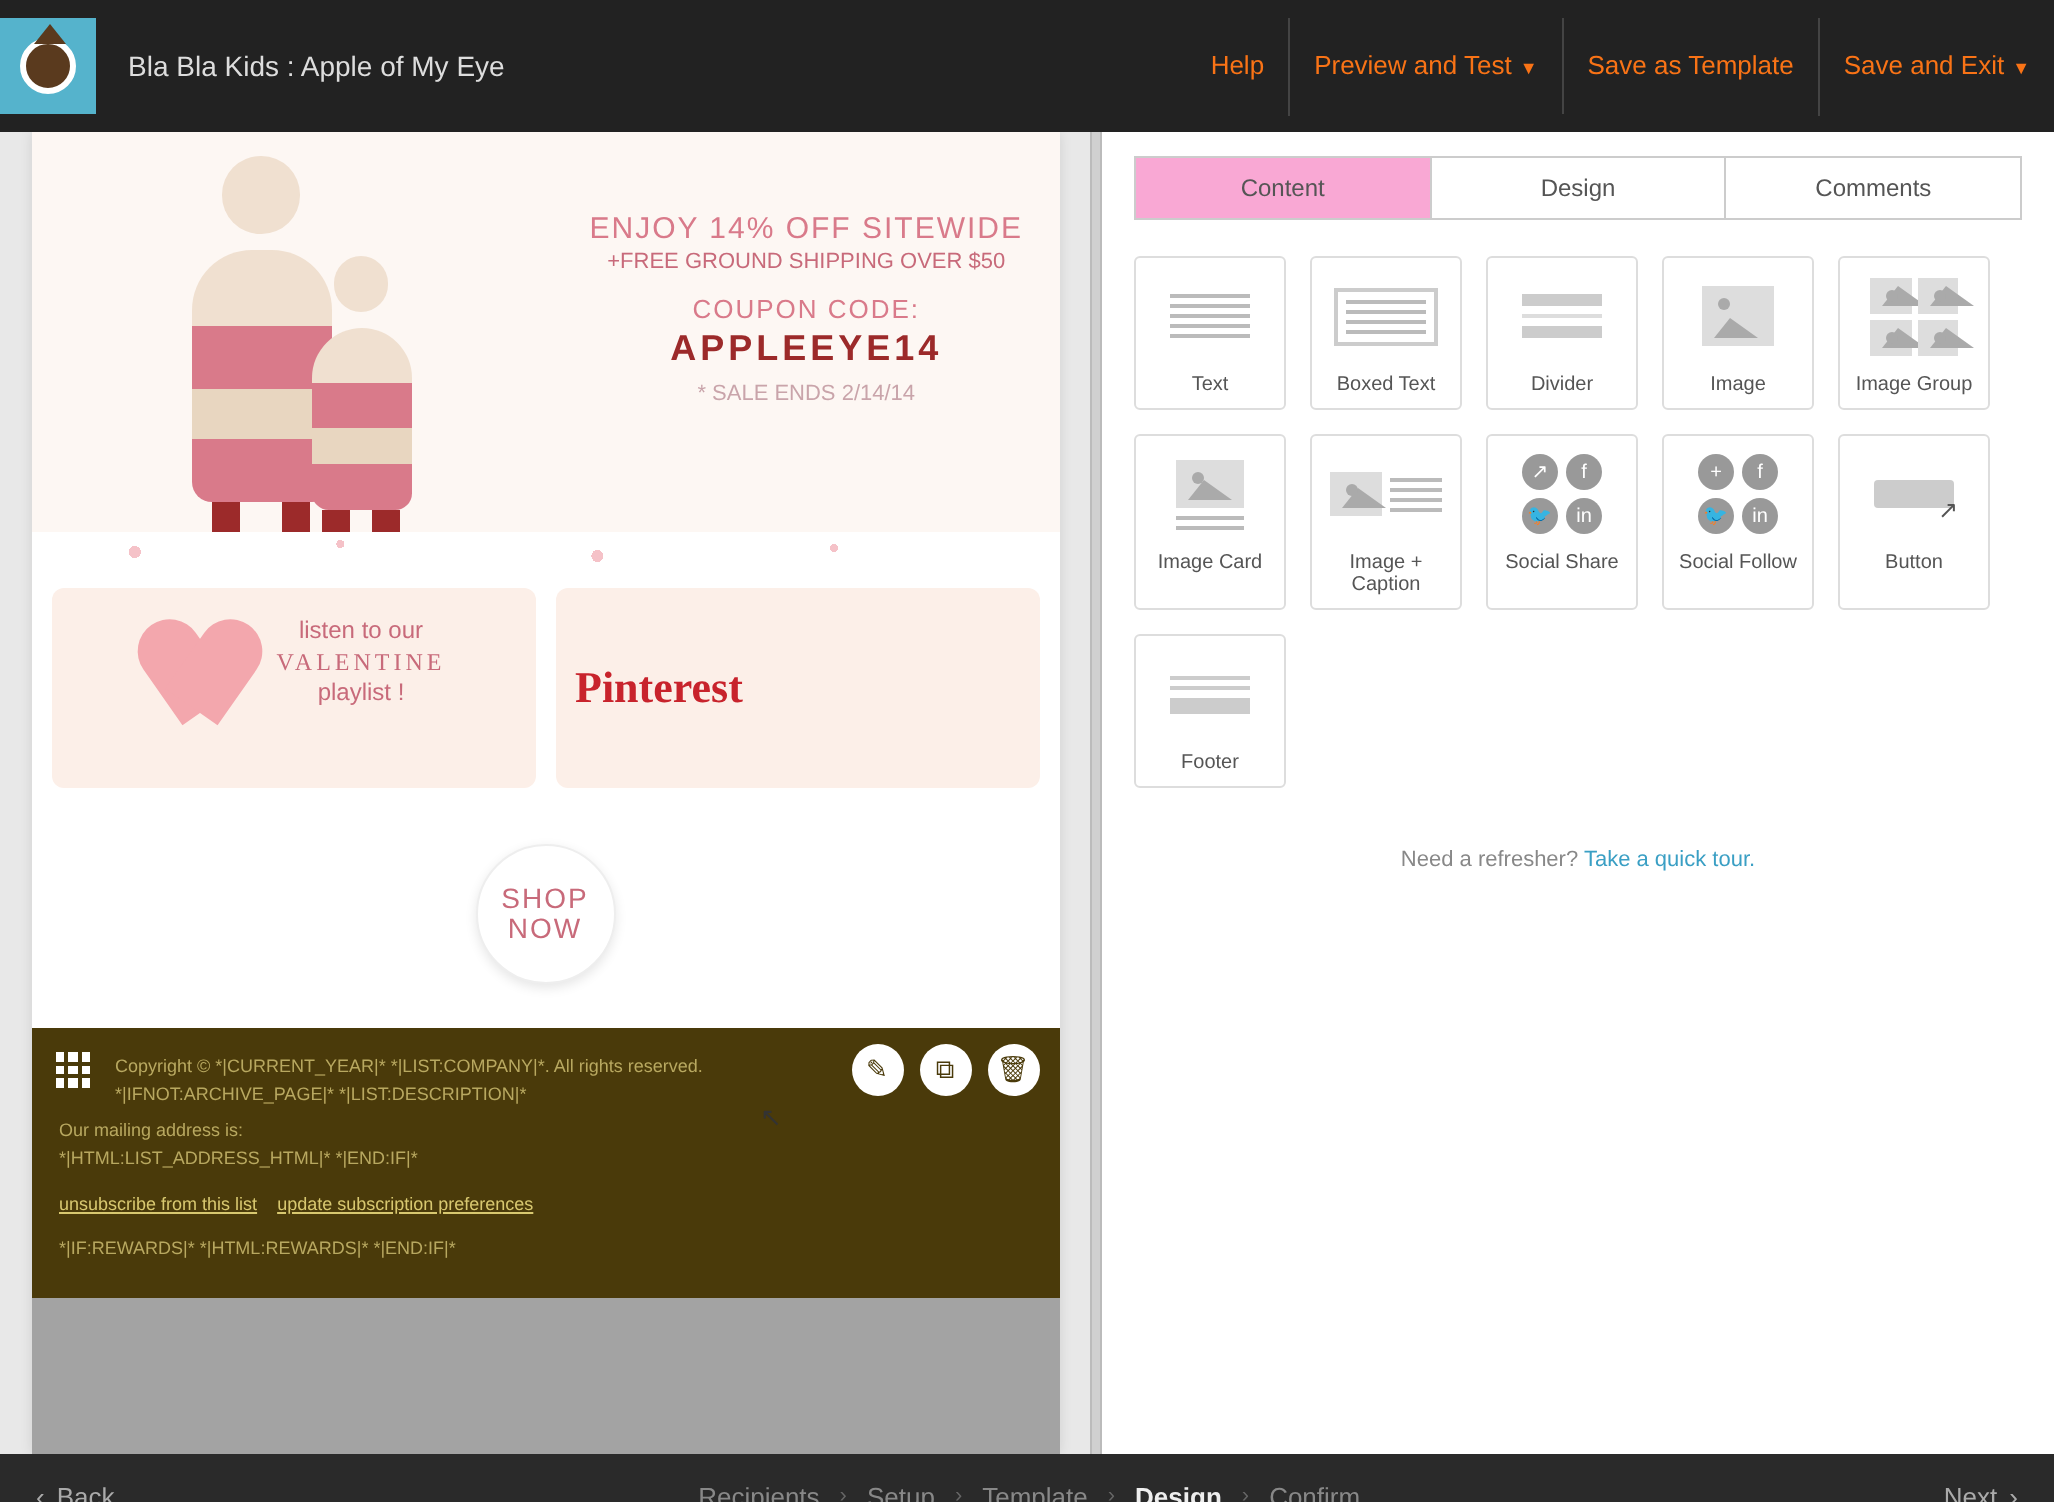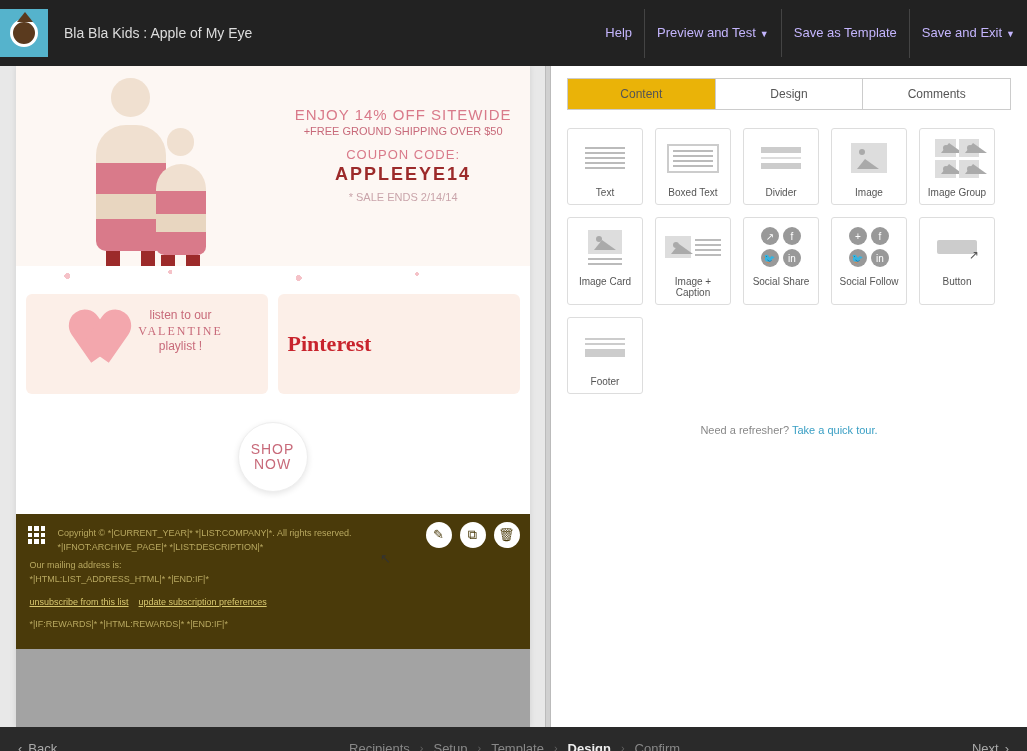--- a/index.html
+++ b/index.html
@@ -5,21 +5,21 @@
   * { box-sizing: border-box; margin: 0; padding: 0; font-family: "Helvetica Neue", Arial, sans-serif; }
   html, body { width: 1027px; height: 751px; overflow: hidden; background: #e8e8e8; }
 
   
   .topbar { position: relative; height: 66px; background: #222; color: #ccc; display: flex; align-items: center; }
   .logo { width: 48px; height: 48px; background: #55b3cc; display: flex; align-items: center; justify-content: center; }
   .logo-circle { width: 28px; height: 28px; border-radius: 50%; background: #5a3a1e; border: 3px solid #fff; position: relative; }
   .logo-circle::before { content:""; position:absolute; top:-10px; left:4px; width:0; height:0; border-left:8px solid transparent;border-right:8px solid transparent;border-bottom:10px solid #5a3a1e;}
   .title { margin-left: 16px; font-size: 14px; color: #ddd; }
   .top-right { margin-left: auto; display: flex; align-items: center; font-size: 13px; }
-  .top-right .item { padding: 0 12px; border-left: 1px solid #444; line-height: 48px; cursor: pointer; color:#c4b5fd; }
+  .top-right .item { padding: 0 12px; border-left: 1px solid #444; line-height: 48px; cursor: pointer; color:#f97316; }
   .top-right .item.first { border-left: none; }
   .caret { font-size: 9px; margin-left: 4px; }
 
   
   .main { display: flex; height: calc(751px - 48px - 42px); }
   .left { width: 545px; background: #e8e8e8; display:flex; justify-content:center; padding-top:0; overflow:hidden; position:relative;}
   .divider-col { width: 6px; background: #d0d0d0; border-left:1px solid #bbb; border-right:1px solid #bbb;}
   .right { flex: 1; background: #fff; padding: 12px 16px 0 16px; overflow:hidden; }
 
   
@@ -54,21 +54,21 @@
   .footerblock a{color:#d8c870;text-decoration:underline;}
   .fb-icons{position:absolute; right:10px; top:8px; display:flex; gap:8px;}
   .fbicon{width:26px;height:26px;border-radius:50%;background:#fff;display:flex;align-items:center;justify-content:center;color:#4a3a0a;font-size:13px;cursor:pointer;}
   .grid9{position:absolute;left:12px;top:12px;width:18px;height:18px;display:grid;grid-template-columns:repeat(3,1fr);gap:2px;}
   .grid9 span{background:#fff;}
   .cursor{position:absolute;left:380px;top:485px;font-size:13px;color:#333;pointer-events:none;}
 
   
   .tabs{display:flex;border:1px solid #ccc;}
   .tab{flex:1;text-align:center;font-size:12px;padding:8px 0;cursor:pointer;background:#fff;color:#555;}
-  .tab.active{background:#eab308;}
+  .tab.active{background:#f9a8d4;}
   .tab + .tab{border-left:1px solid #ccc;}
   .blocks{display:flex;flex-wrap:wrap;gap:12px;margin-top:18px;}
   .block{width:76px;border:1px solid #ddd;border-radius:3px;padding:8px 4px 6px;display:flex;flex-direction:column;align-items:center;cursor:grab;background:#fff;}
   .block .thumb{width:60px;height:42px;display:flex;align-items:center;justify-content:center;margin-bottom:8px;position:relative;}
   .block .label{font-size:10px;color:#555;text-align:center;}
   .lines{display:flex;flex-direction:column;gap:3px;width:40px;}
   .lines span{height:2px;background:#bbb;}
   .box{border:2px solid #ccc;padding:4px;}
   .divthumb span:first-child{height:6px;background:#ccc;}
   .imgthumb{width:36px;height:30px;background:#ddd;position:relative;}

